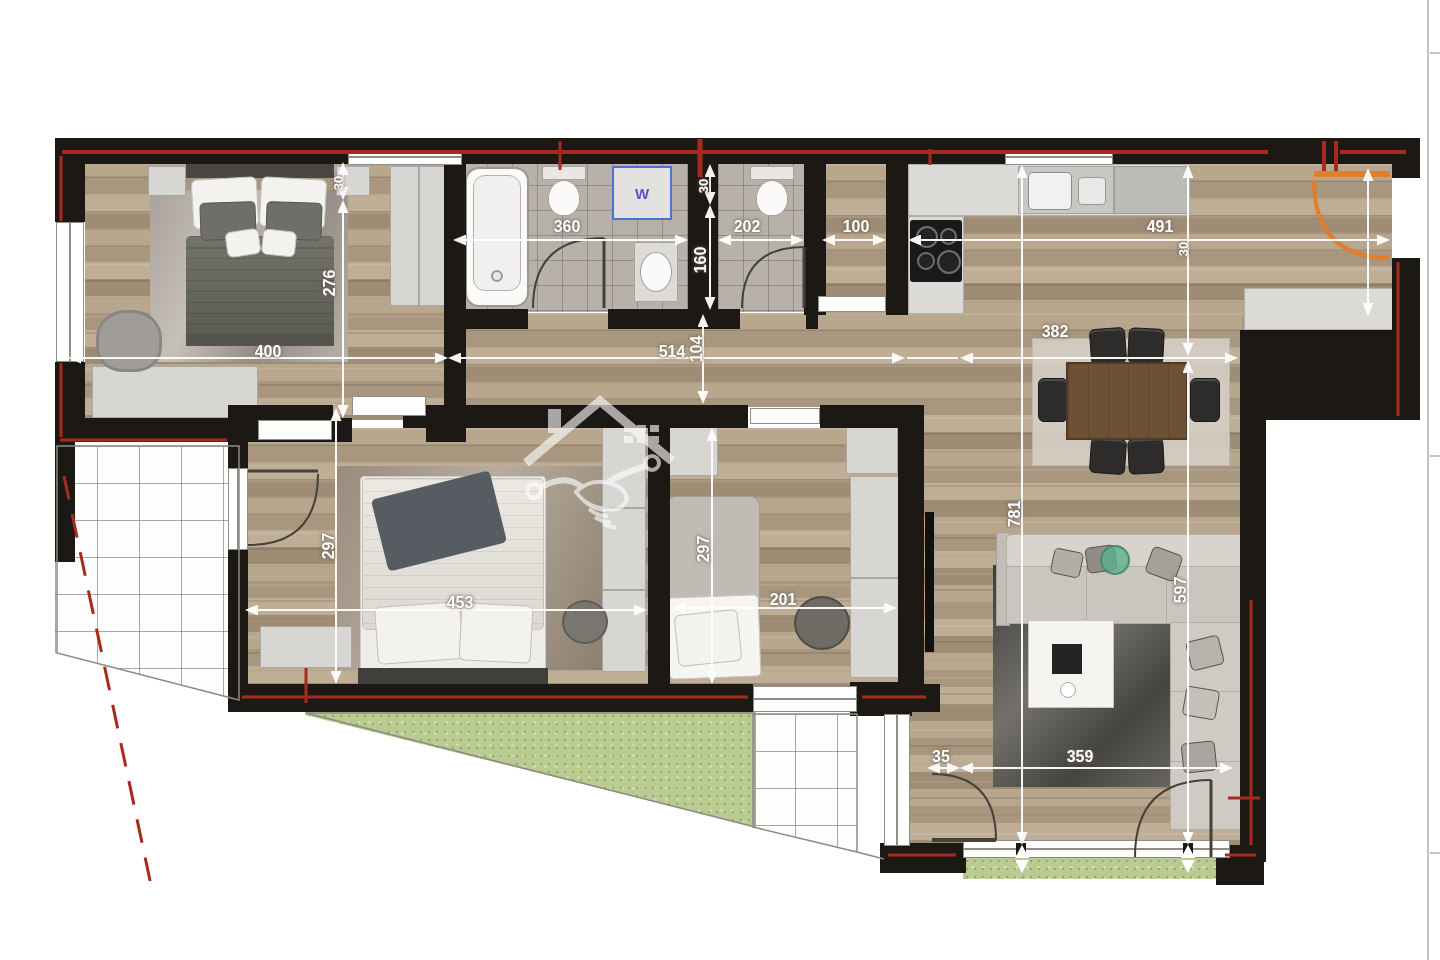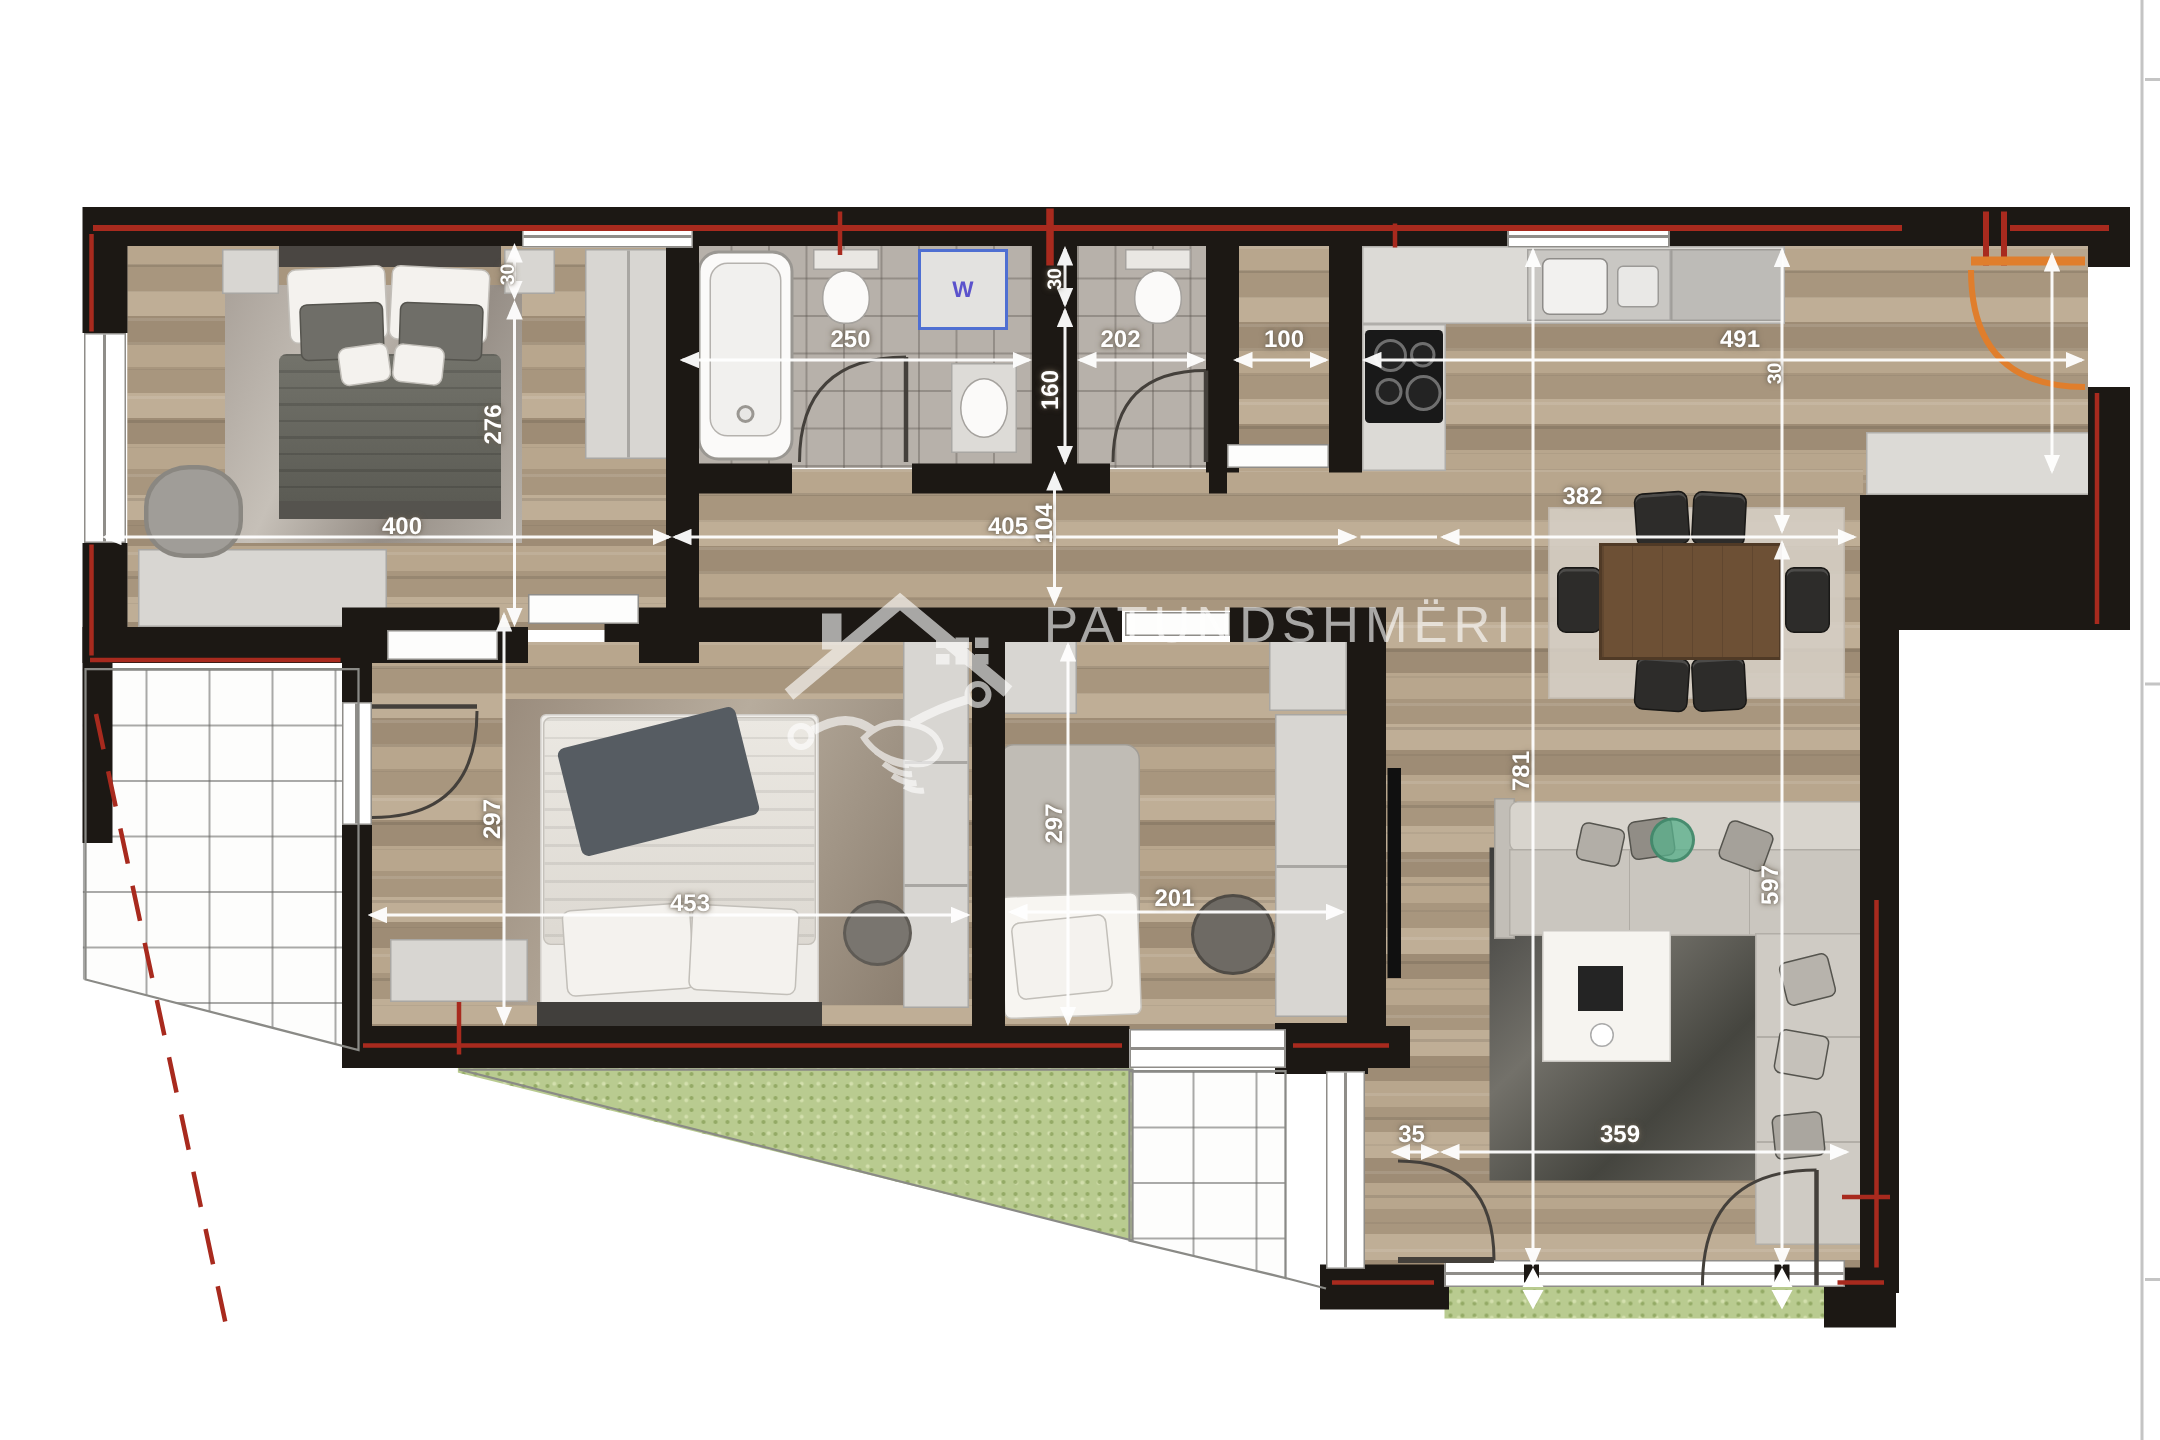--- a/index.html
+++ b/index.html
@@ -277,28 +277,28 @@
     </g>
     <g fill="#ffffff">
       <path d="M1022 845 l7 13 h-14 z M1022 873 l7 -13 h-14 z"></path>
       <path d="M1188 845 l7 13 h-14 z M1188 873 l7 -13 h-14 z"></path>
     </g>
   </svg>
 
   <div class="dim" style="left:268px;top:352px;">400</div>
   <div class="dim dim-v" style="left:330px;top:283px;">276</div>
   <div class="dim dim-v dim-s" style="left:338px;top:183px;">30</div>
-  <div class="dim" style="left:567px;top:227px;">250</div>
+  <div class="dim" style="left:567px;top:227px;">360</div>
   <div class="dim dim-v dim-s" style="left:703px;top:186px;">30</div>
   <div class="dim dim-v" style="left:701px;top:260px;">160</div>
   <div class="dim" style="left:747px;top:227px;">202</div>
   <div class="dim" style="left:856px;top:227px;">100</div>
   <div class="dim" style="left:1160px;top:227px;">491</div>
   <div class="dim dim-v dim-s" style="left:1183px;top:249px;">30</div>
-  <div class="dim" style="left:672px;top:352px;">405</div>
+  <div class="dim" style="left:672px;top:352px;">514</div>
   <div class="dim dim-v" style="left:697px;top:349px;">104</div>
   <div class="dim" style="left:1055px;top:332px;">382</div>
   <div class="dim dim-v" style="left:1015px;top:514px;">781</div>
   <div class="dim dim-v" style="left:1181px;top:590px;">597</div>
   <div class="dim dim-v" style="left:329px;top:546px;">297</div>
   <div class="dim" style="left:460px;top:603px;">453</div>
   <div class="dim dim-v" style="left:704px;top:549px;">297</div>
   <div class="dim" style="left:783px;top:600px;">201</div>
   <div class="dim" style="left:941px;top:757px;">35</div>
   <div class="dim" style="left:1080px;top:757px;">359</div>
@@ -321,17 +321,16 @@
         <circle cx="134" cy="68" r="7" stroke-width="4"></circle>
         <path d="M128 71 C114 75, 102 80, 90 87" stroke-width="6"></path>
         <path d="M58 97 q15 -15 36 -8 q13 4 15 15 q-5 13 -20 10 q-21 -2 -31 -17 z" stroke-width="4"></path>
         <path d="M66 106 q11 9 22 9" stroke-width="4"></path>
         <path d="M71 114 q10 8 19 7" stroke-width="4"></path>
         <path d="M77 122 q9 6 16 5" stroke-width="4"></path>
         <path d="M85 129 q7 4 13 3" stroke-width="4"></path>
       </g>
     </svg>
     <div>
-      <div id="wm-sub">PATUNDSHMËRI</div>
     </div>
   </div>
 
 </div>
 
 </body></html>

